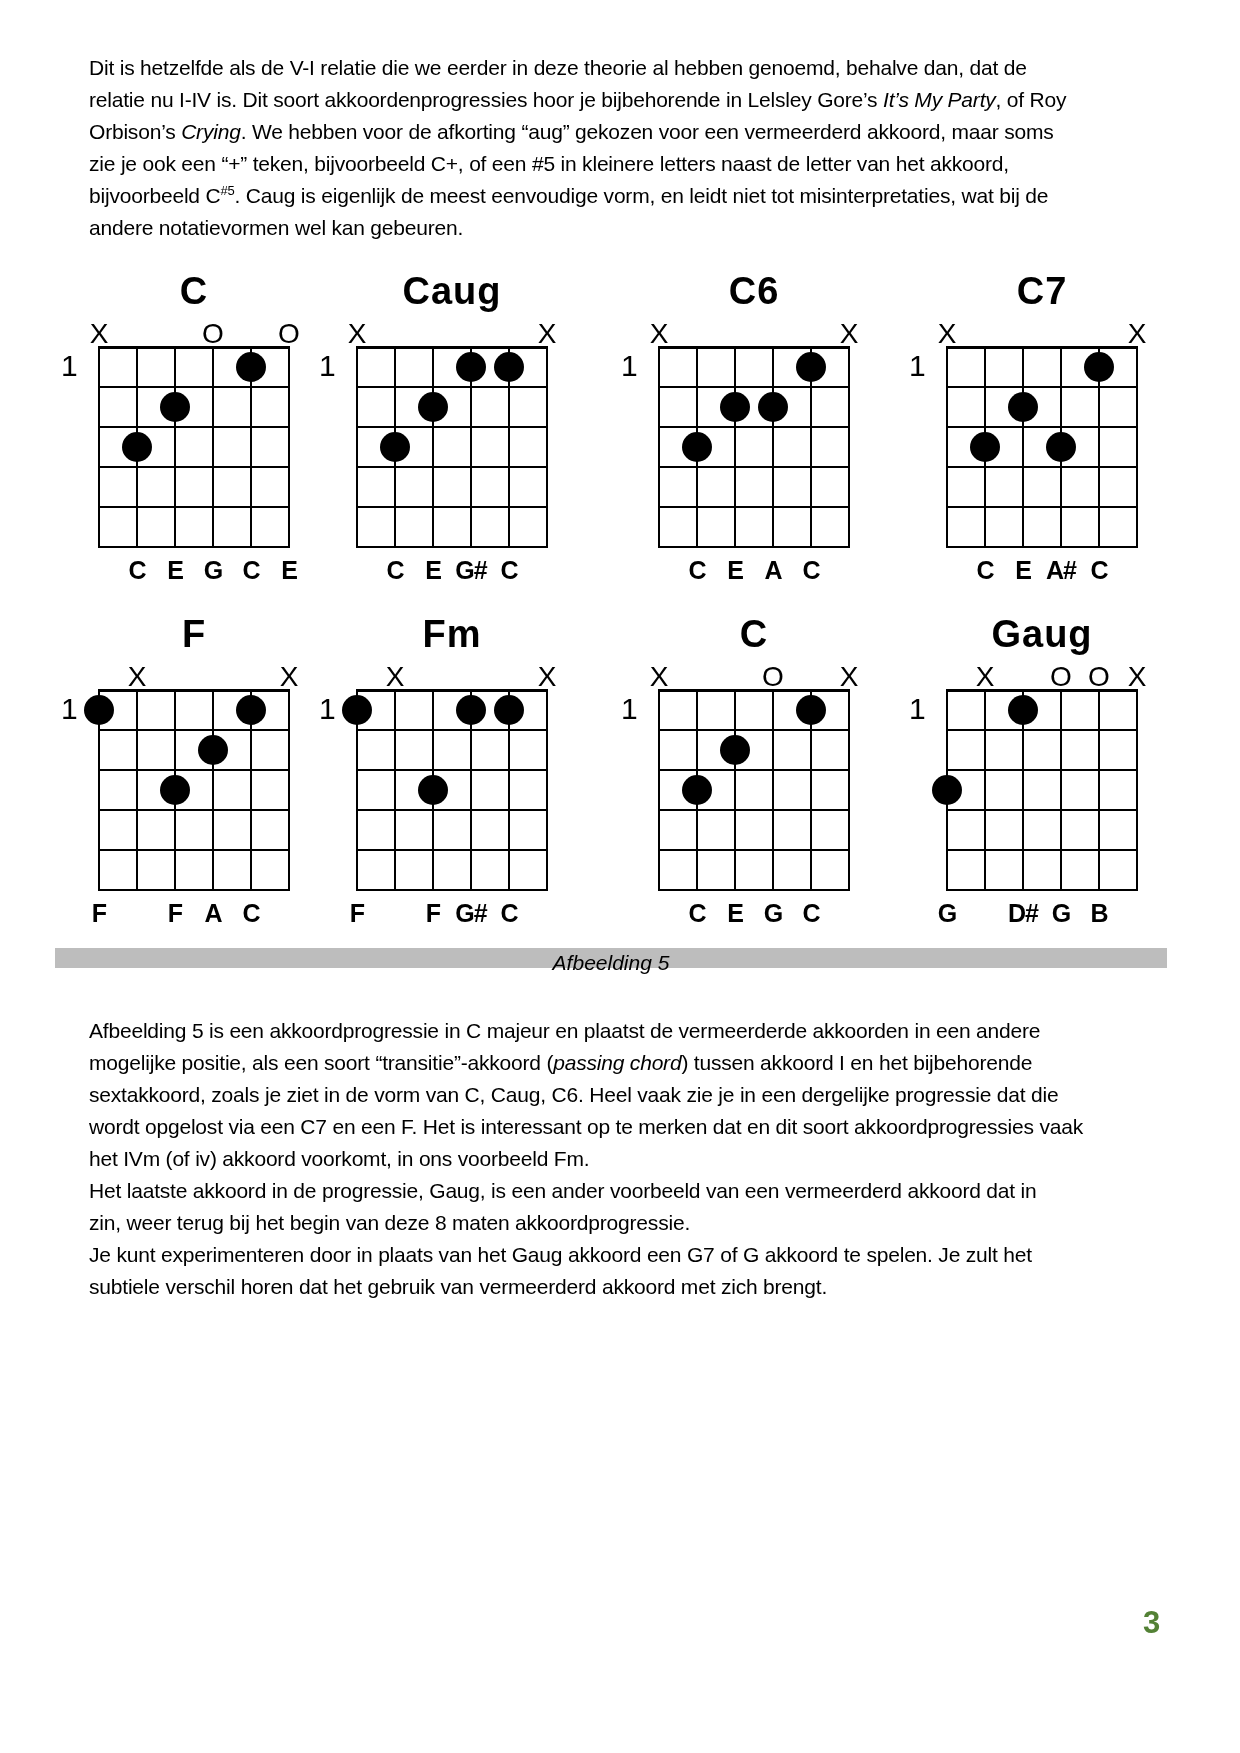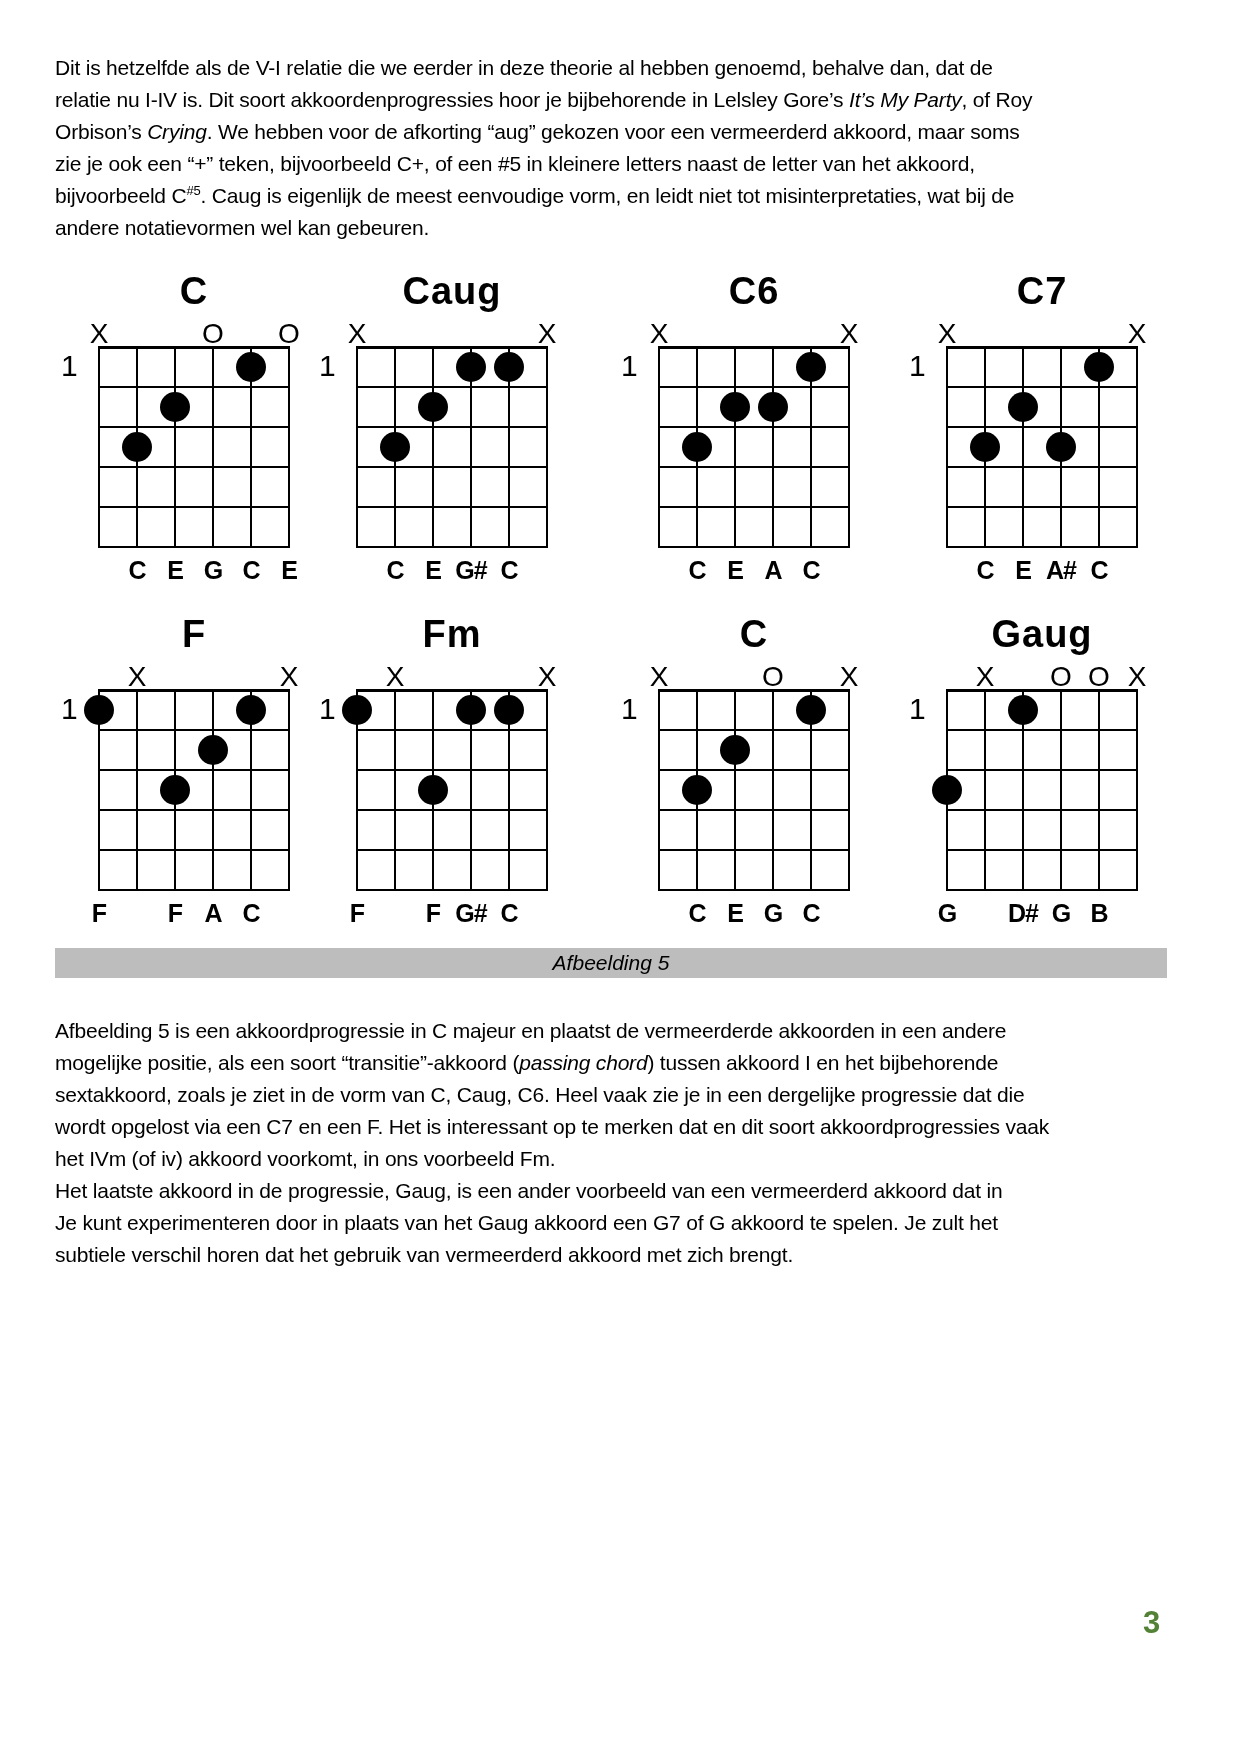--- a/index.html
+++ b/index.html
@@ -1,21 +1,21 @@
 <!DOCTYPE html>
 <html><head>
 <meta charset="utf-8">
 <style>
   html, body { margin:0; padding:0; background:#e8e8e8; }
   .page {
     position:relative; width:1240px; height:1753px; margin:0 auto;
     background:#ffffff; overflow:hidden;
     font-family:"Liberation Sans", sans-serif; color:#000;
   }
-  .para { position:absolute; font-size:21px; line-height:32px; letter-spacing:-0.2px; white-space:nowrap; }
+  .para { position:absolute; font-size:21px; line-height:32px; letter-spacing:-0.2px; white-space:nowrap;margin-left:34px; }
   .para .line { height:32px; }
   .intro { left:55px; top:52px; }
   .body2 { left:55px; top:1015px; }
   .italic { font-style:italic; }
   .sup { font-size:13px; vertical-align:super; line-height:0; }
 
   .figure { position:absolute; left:53px; top:277px; width:1150px; height:701px; }
   .chord-row { position:absolute; left:0; width:100%; height:312px; }
   .row-1 { top:0; }
   .row-2 { top:343px; }
@@ -26,21 +26,21 @@
   .marker { position:absolute; bottom:-2px; transform:translateX(-50%); line-height:1; }
   .fret-num { position:absolute; left:8px; top:74px; font-size:30px; line-height:1; }
   .grid { position:absolute; left:45px; top:69px; width:192px; height:202px; }
   .vline { position:absolute; top:0; width:2px; height:202px; background:#000; }
   .hline { position:absolute; left:0; width:192px; height:2px; background:#000; }
   .nut { height:3px; }
   .dot { position:absolute; width:30px; height:30px; border-radius:50%; background:#000; }
   .chord-notes { position:absolute; top:281px; left:45px; width:192px; height:28px;
                  font-size:25px; font-weight:bold; }
   .note { position:absolute; top:0; transform:translateX(-50%); line-height:1; letter-spacing:-1px; }
-  .caption { position:absolute; left:2px; top:671px; width:1112px; height:30px;
+  .caption { position:absolute; left:2px; top:671px; width:1112px; height:20px;
              text-align:center; font-size:21px; font-style:italic; line-height:30px; }
   .page-number { position:absolute; left:1143px; top:1605px; font-size:31px; font-weight:bold; }
 </style>
 </head>
 <body>
 
 <div class="page" style="background: rgb(255, 255, 255);">
   <div class="para intro">
       <div class="line"><span>Dit is hetzelfde als de V-I relatie die we eerder in deze theorie al hebben genoemd, behalve dan, dat de</span></div>
       <div class="line"><span>relatie nu I-IV is. Dit soort akkoordenprogressies hoor je bijbehorende in Lelsley Gore’s </span><span class="italic">It’s My Party</span><span>, of Roy</span></div>
@@ -317,18 +317,19 @@
     </div>
   </div>
 
   <div class="para body2">
       <div class="line"><span>Afbeelding 5 is een akkoordprogressie in C majeur en plaatst de vermeerderde akkoorden in een andere</span></div>
       <div class="line"><span>mogelijke positie, als een soort “transitie”-akkoord (</span><span class="italic">passing chord</span><span>) tussen akkoord I en het bijbehorende</span></div>
       <div class="line"><span>sextakkoord, zoals je ziet in de vorm van C, Caug, C6. Heel vaak zie je in een dergelijke progressie dat die</span></div>
       <div class="line"><span>wordt opgelost via een C7 en een F. Het is interessant op te merken dat en dit soort akkoordprogressies vaak</span></div>
       <div class="line"><span>het IVm (of iv) akkoord voorkomt, in ons voorbeeld Fm.</span></div>
       <div class="line"><span>Het laatste akkoord in de progressie, Gaug, is een ander voorbeeld van een vermeerderd akkoord dat in</span></div>
+      <div class="line"><span>zin, weer terug bij het begin van deze 8 maten akkoordprogressie.</span></div>
       <div class="line"><span>Je kunt experimenteren door in plaats van het Gaug akkoord een G7 of G akkoord te spelen. Je zult het</span></div>
       <div class="line"><span>subtiele verschil horen dat het gebruik van vermeerderd akkoord met zich brengt.</span></div>
     </div>
 
   <div class="page-number" style="color: rgb(83, 129, 53);">3</div>
 </div>
 
 </body></html>

